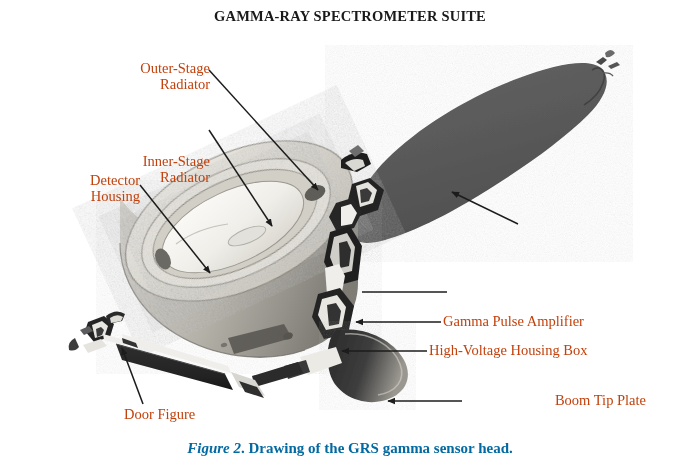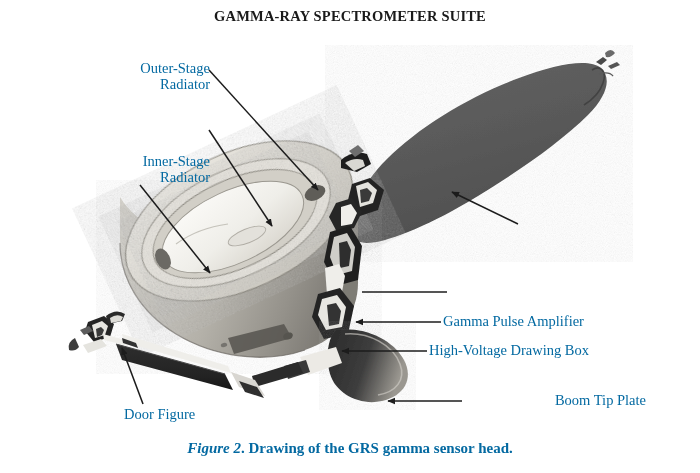--- a/index.html
+++ b/index.html
@@ -50,21 +50,21 @@
   }
   .fig-caption .cap-rest {
     font-weight: bold;
   }
 
   
   .label {
     position: absolute;
     font-size: 14.5px;
     line-height: 1.12;
-    color: #0369a1;
+    color: #c2410c;
     white-space: pre-line;
   }
   .label.right-align { text-align: right; }
   .label.left-align  { text-align: left; }
 
   #lbl-outer-stage-radiator { left: 40px;  top: 60px;  width: 170px; }
   #lbl-inner-stage-radiator { left: 40px;  top: 117px; width: 170px; margin-top: 36px; }
   #lbl-detector-housing     { left: 20px;  top: 172px; width: 120px; }
   #lbl-door                 { left: 524px; top: 213px; width: 90px;  }
   #lbl-door-actuator        { left: 449px; top: 283px; width: 190px; }
@@ -279,26 +279,28 @@
       <line x1="143" y1="404" x2="122" y2="348" marker-end="url(#arrowEnd)"></line>
     </g>
   </svg>
 
   <div class="label right-align" id="lbl-outer-stage-radiator">Outer-Stage
 Radiator</div>
 
   <div class="label right-align" id="lbl-inner-stage-radiator">Inner-Stage
 Radiator</div>
 
+  <div class="label right-align" id="lbl-detector-housing">Detector
+Housing</div>
 
 
 
   <div class="label left-align" id="lbl-gamma-pulse-amp">Gamma Pulse Amplifier</div>
 
-  <div class="label left-align" id="lbl-hv-filter-box">High-Voltage Drawing Box</div>
+  <div class="label left-align" id="lbl-hv-filter-box">High-Voltage Housing Box</div>
 
   <div class="label left-align" id="lbl-boom-tip-plate">Boom Tip Plate</div>
 
   <div class="label left-align" id="lbl-door-latch">Door Figure</div>
 
   <div class="fig-caption">
     <span class="cap-em">Figure 2</span><span class="cap-rest">. Drawing of the GRS gamma sensor head.</span>
   </div>
 
 </div>

